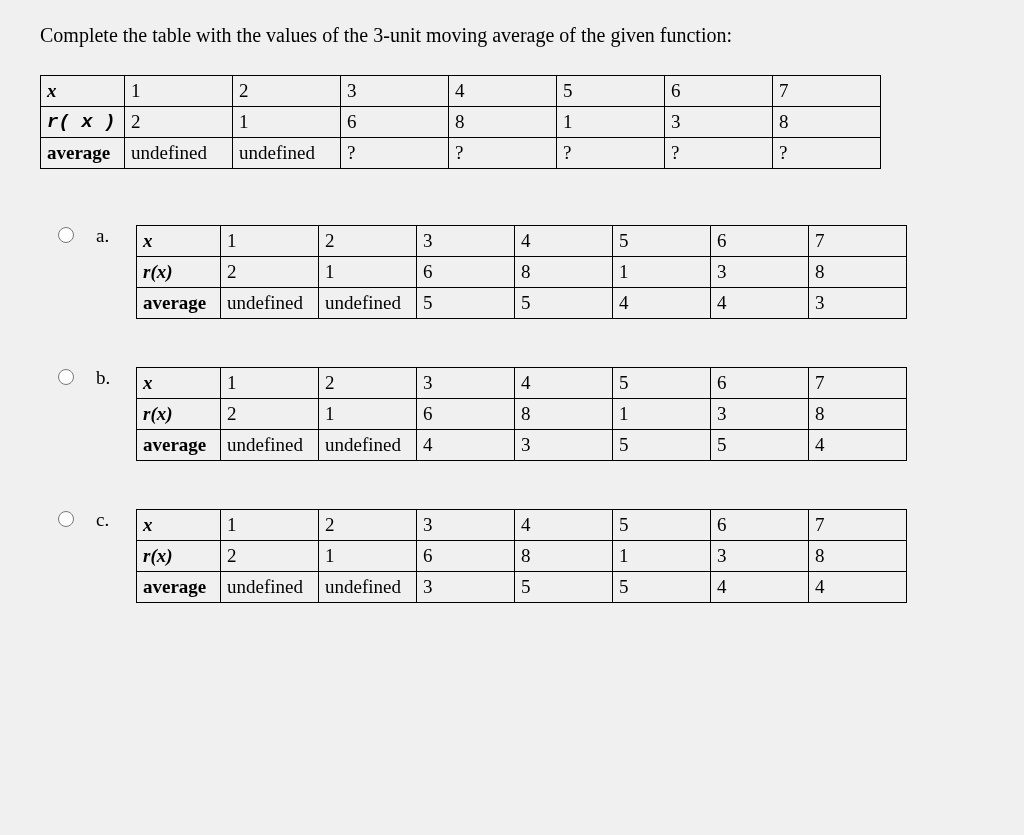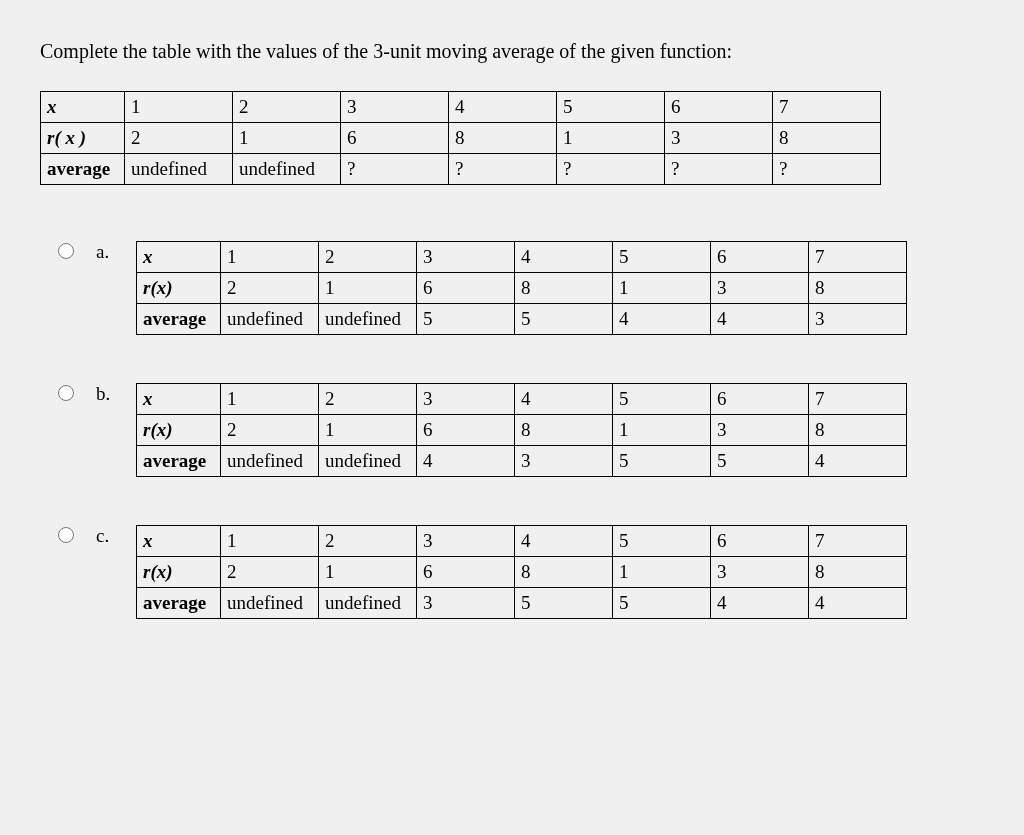--- a/index.html
+++ b/index.html
@@ -13,38 +13,37 @@
   }
   .page {
     width: 1024px;
     height: 835px;
     background: #f0f0f0;
     padding: 24px 40px 24px 40px;
   }
   .prompt {
     font-size: 20px;
     margin-bottom: 28px;
-    margin-top: 16px;
   }
   table {
     border-collapse: collapse;
     table-layout: fixed;
   }
   td {
     border: 1px solid #000;
     padding: 4px 6px;
     vertical-align: middle;
     font-size: 19px;
     height: 30px;
     overflow: hidden;
     white-space: nowrap;
   }
   .lbl-x { font-style: italic; font-weight: bold; }
   .lbl-rx { font-style: italic; font-weight: bold; }
-  .lbl-rx-paren { font-style: italic; font-weight: bold; font-family: Liberation Serif, serif; }
+  .lbl-rx-paren { font-style: italic; font-weight: bold; font-family: Liberation Mono, monospace; }
   .lbl-avg { font-weight: bold; }
   .main-table { width: 840px; margin-bottom: 56px; }
   .main-table td:first-child { width: 84px; }
   .main-table td:not(:first-child) { width: 108px; }
   .opt-table { width: 770px; }
   .opt-table td:first-child { width: 84px; }
   .opt-table td:not(:first-child) { width: 98px; }
   .option-row {
     display: flex;
     align-items: flex-start;

